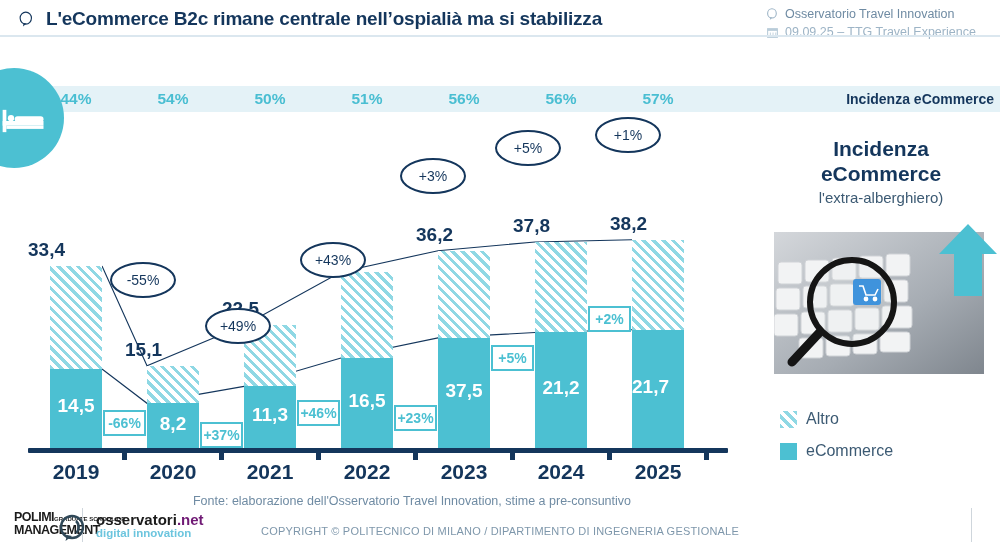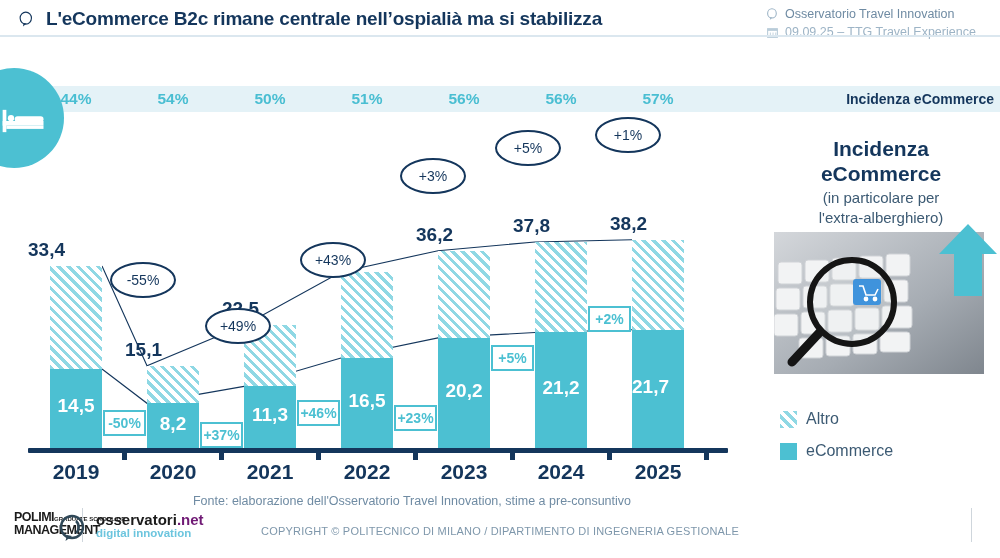--- a/index.html
+++ b/index.html
@@ -234,36 +234,36 @@
           <div class="bar-hatch" style="top: 0px; height: 86.11px;"></div>
           <div class="bar-ecom" style="height: 89.925px;"></div>
         </div>
         <div class="total-lbl" style="left: 319px; top: 134.965px; width: 96px; text-align: left;">32,3</div>
         <div class="ecom-lbl" style="left: 341px; width: 52px; text-align: center; top: 280.037px;">16,5</div>
         <div class="bar" style="left: 438px; width: 52px; height: 197.29px; bottom: 12px;">
           <div class="bar-hatch" style="top: 0px; height: 87.2px;"></div>
           <div class="bar-ecom" style="height: 110.09px;"></div>
         </div>
         <div class="total-lbl" style="left: 416px; top: 113.71px; width: 96px; text-align: left;">36,2</div>
-        <div class="ecom-lbl" style="left: 438px; width: 52px; text-align: center; top: 269.955px;">20,2</div>
+        <div class="ecom-lbl" style="left: 438px; width: 52px; text-align: center; top: 269.955px;">37,5</div>
         <div class="bar" style="left: 535px; width: 52px; height: 206.01px; bottom: 12px;">
           <div class="bar-hatch" style="top: 0px; height: 90.47px;"></div>
           <div class="bar-ecom" style="height: 115.54px;"></div>
         </div>
         <div class="total-lbl" style="left: 513px; top: 104.99px; width: 96px; text-align: left;">37,8</div>
         <div class="ecom-lbl" style="left: 535px; width: 52px; text-align: center; top: 267.23px;">21,2</div>
         <div class="bar" style="left: 632px; width: 52px; height: 208.19px; bottom: 12px;">
           <div class="bar-hatch" style="top: 0px; height: 89.925px;"></div>
           <div class="bar-ecom" style="height: 118.265px;"></div>
         </div>
         <div class="total-lbl" style="left: 610px; top: 102.81px; width: 96px; text-align: left;">38,2</div>
         <div class="ecom-lbl" style="left: 632px; width: 36px; text-align: center; top: 265.868px;">21,7</div>
       </div>
     <div id="gboxes">
-        <div class="gbox" style="left: 103px; width: 43px; height: 26px; top: 300px;">-50%</div>
+        <div class="gbox" style="left: 103px; width: 43px; height: 26px; top: 300px;">-66%</div>
         <div class="gbox" style="left: 200px; width: 43px; height: 26px; top: 312px;">+37%</div>
         <div class="gbox" style="left: 297px; width: 43px; height: 26px; top: 290px;">+46%</div>
         <div class="gbox" style="left: 394px; width: 43px; height: 26px; top: 295px;">+23%</div>
         <div class="gbox" style="left: 491px; width: 43px; height: 26px; top: 235px;">+5%</div>
         <div class="gbox" style="left: 588px; width: 43px; height: 26px; top: 196px;">+2%</div>
       </div>
     <div id="eboxes">
         <div class="ebox" style="left: 110px; top: 152px; width: 62px; height: 32px;">-55%</div>
         <div class="ebox" style="left: 205px; top: 198px; width: 62px; height: 32px;">+49%</div>
         <div class="ebox" style="left: 300px; top: 132px; width: 62px; height: 32px;">+43%</div>
@@ -291,21 +291,20 @@
         <div class="yearlbl" style="left: 613px;">2025</div>
       </div>
   </div>
 
   <div class="rpanel">
     <div class="rp-title">
       <div>Incidenza</div>
       <div>eCommerce</div>
     </div>
     <div class="rp-sub">
-      <div>(in particolare per</div>
       <div>l'extra-alberghiero)</div>
     </div>
 
     <div class="photo">
       <svg viewBox="0 0 210 142" width="210" height="142">
         <defs>
           <linearGradient id="bgp" x1="0" y1="0" x2="1" y2="1">
             <stop offset="0" stop-color="#d4d7db"></stop>
               <stop offset="0.6" stop-color="#a6acb3"></stop>
             <stop offset="1" stop-color="#7f868e"></stop>

